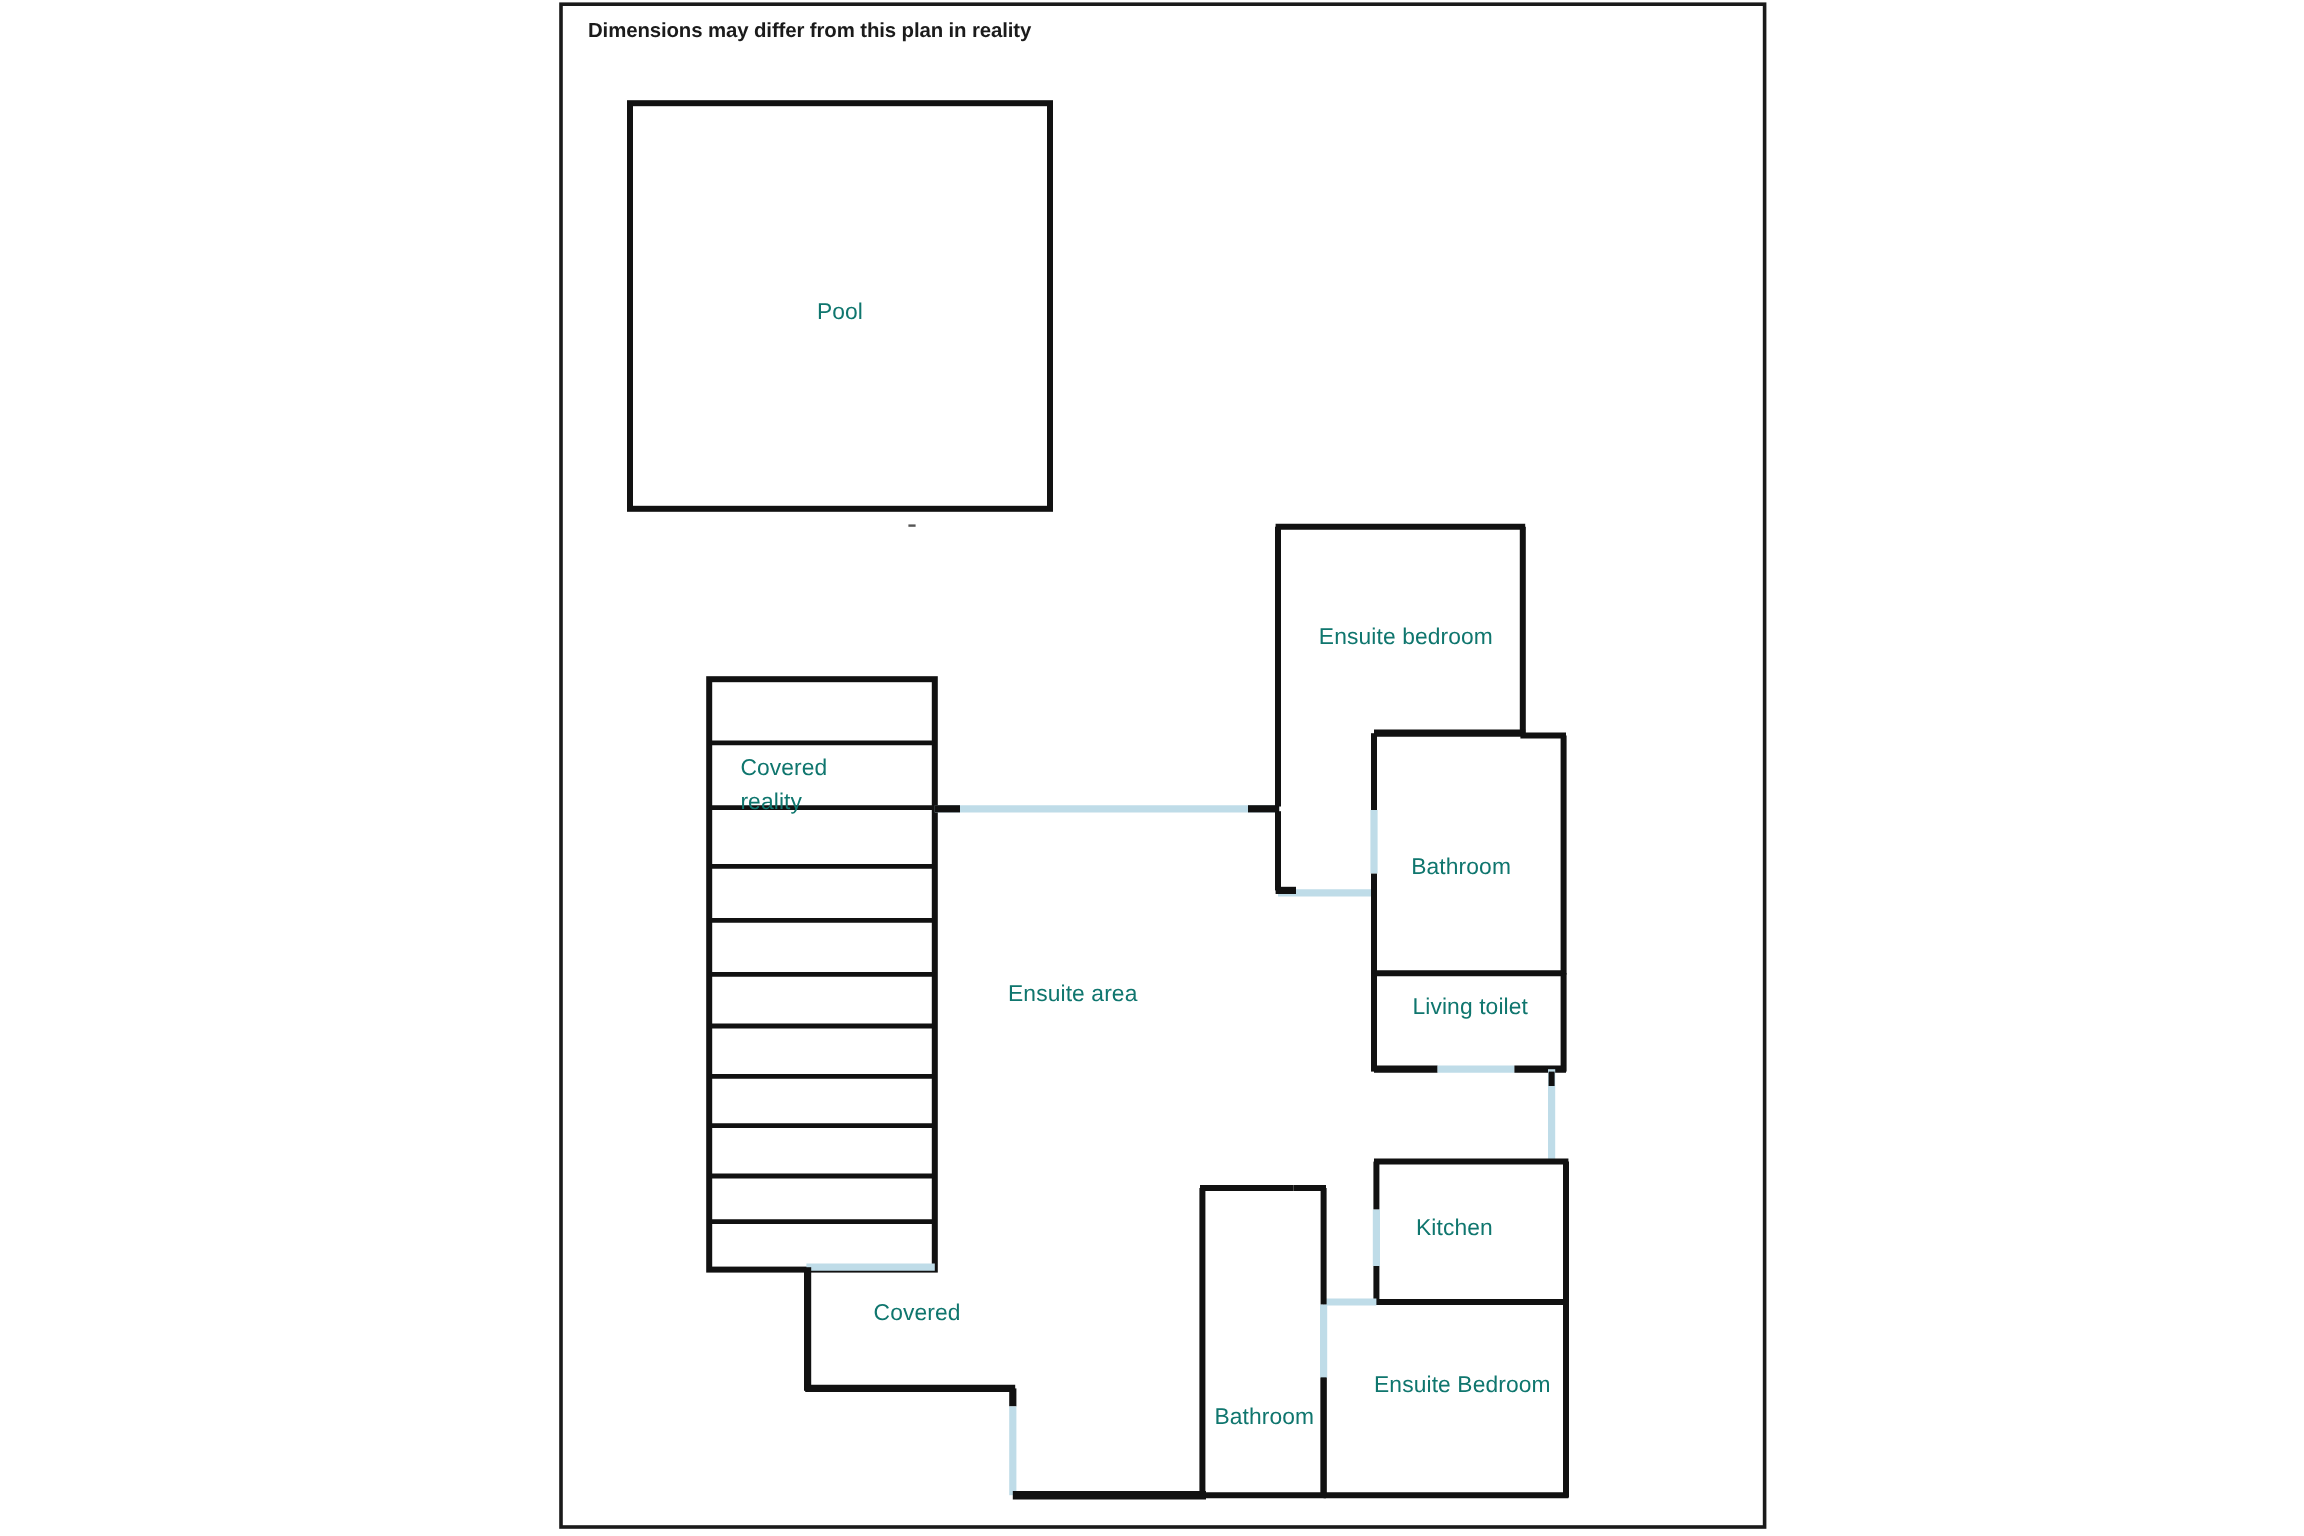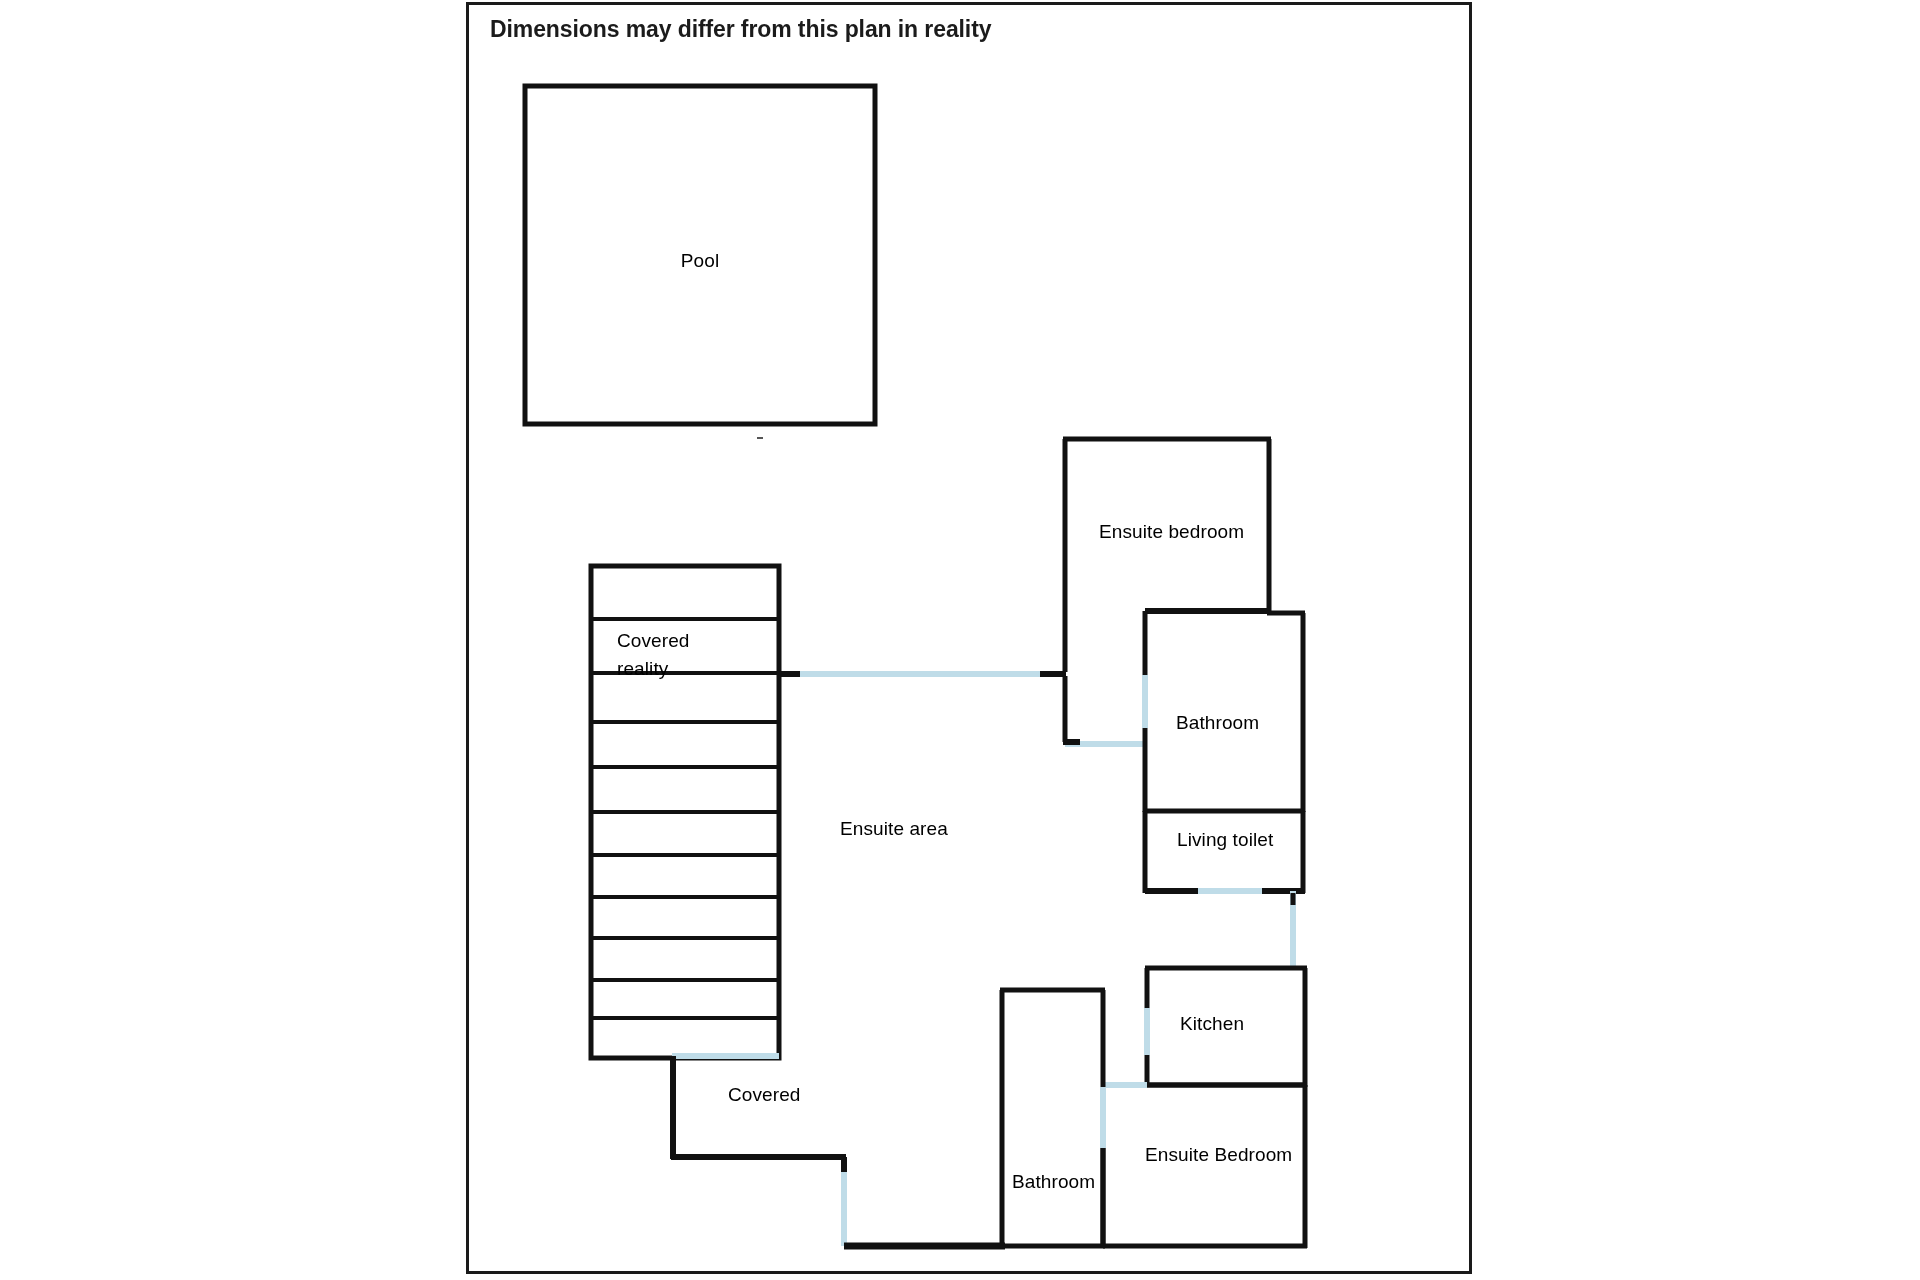--- a/index.html
+++ b/index.html
@@ -33,30 +33,30 @@
     left: 0;
     top: 0;
     width: 1920px;
     height: 1280px;
     pointer-events: none;
   }
   .disclaimer {
     position: absolute;
     left: 490px;
     top: 16px;
-    font-size: 23px;
+    font-size: 17px;
     font-weight: bold;
     color: #1b1b1b;
     letter-spacing: -0.1px;
     white-space: nowrap;
   }
   .room-label {
     position: absolute;
     font-size: 19px;
-    color: #000000;
+    color: #0f766e;
     white-space: nowrap;
     font-weight: normal;
     letter-spacing: 0.1px;
   }
   .room-label.two-line { line-height: 28px; white-space: normal; }
 </style>
 </head>
 <body>
 
 <div id="page">

